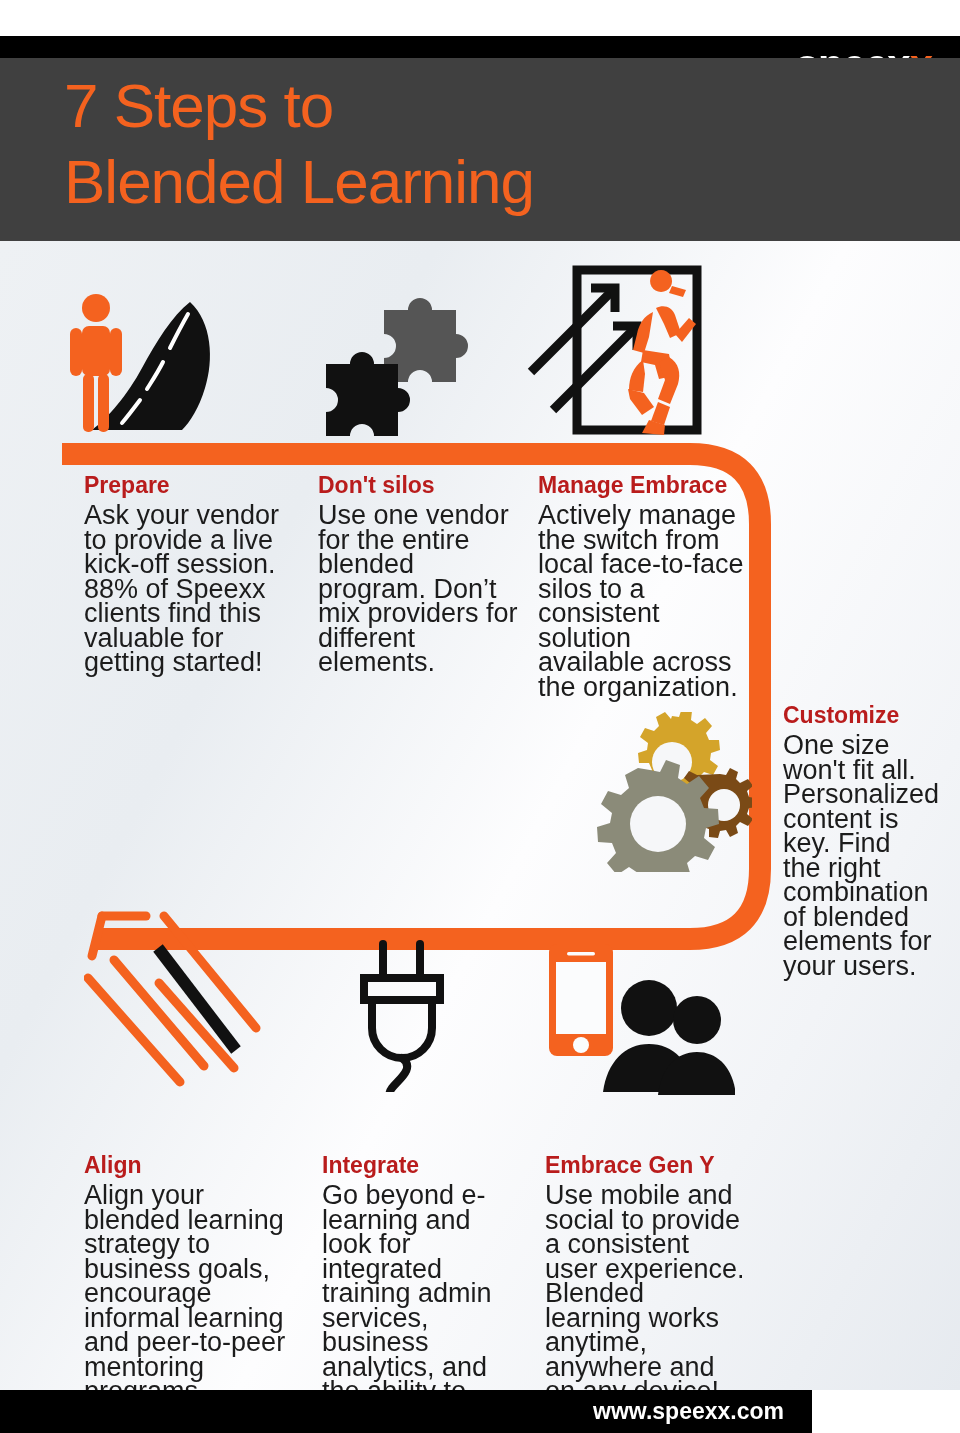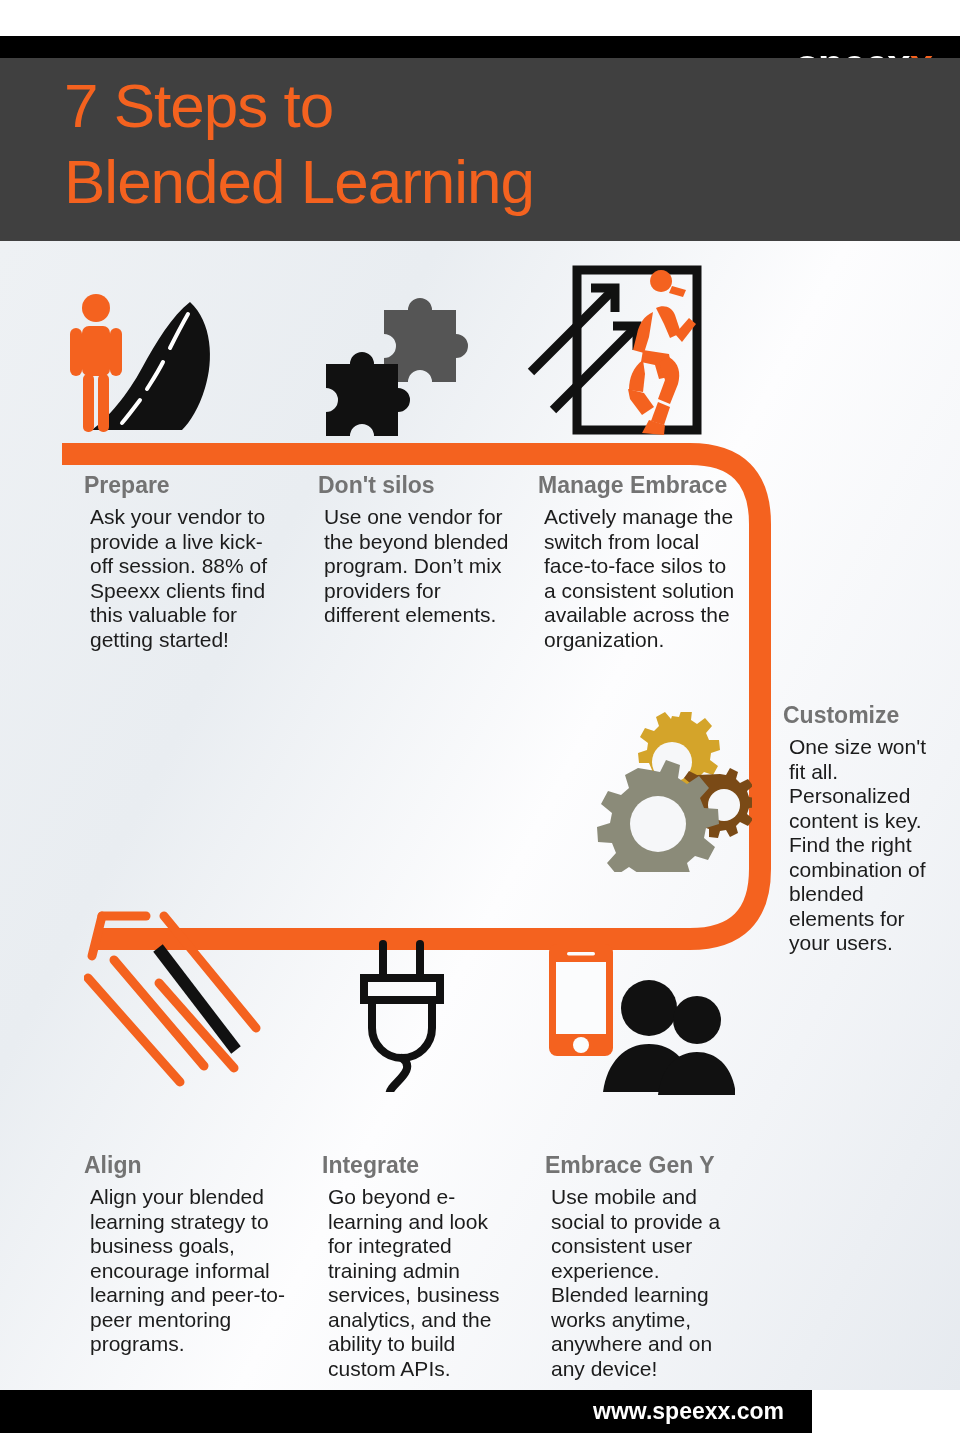--- a/index.html
+++ b/index.html
@@ -55,25 +55,25 @@
   .footer-url{
     position:absolute;right:28px;top:7px;
     color:#ffffff;font-weight:bold;font-size:23px;line-height:28px;
     letter-spacing:0px;
   }
 
   
   .step{position:absolute;}
   .step h3{
     margin:0 0 4px 0;
-    font-size:23px;line-height:27px;font-weight:bold;color:#737373;
+    font-size:23px;line-height:27px;font-weight:bold;color:#b91c1c;
   }
   .step p{
-    margin:6px;
-    font-size:21px;line-height:24.5px;color:#1c1c1c;
+    margin:0;
+    font-size:27px;line-height:24.5px;color:#1c1c1c;
   }
 
   .s-prepare{left:84px;top:472px;width:200px;}
   .s-dontpatch{left:318px;top:472px;width:200px;}
   .s-manage{left:538px;top:472px;width:206px;}
   .s-customize{left:783px;top:702px;width:150px;}
   .s-align{left:84px;top:1152px;width:212px;}
   .s-integrate{left:322px;top:1152px;width:190px;}
   .s-gen{left:545px;top:1152px;width:200px;}
 
@@ -200,21 +200,21 @@
     </g>
   </svg>
 
   <div class="step s-prepare">
     <h3>Prepare</h3>
     <p>Ask your vendor to provide a live kick-off session. 88% of Speexx clients find this valuable for getting started!</p>
   </div>
 
   <div class="step s-dontpatch">
     <h3>Don't silos</h3>
-    <p>Use one vendor for the beyond blended program. Don’t mix providers for different elements.</p>
+    <p>Use one vendor for the entire blended program. Don’t mix providers for different elements.</p>
   </div>
 
   <div class="step s-manage">
     <h3>Manage Embrace</h3>
     <p>Actively manage the switch from local face-to-face silos to a consistent solution available across the organization.</p>
   </div>
 
   <div class="step s-customize">
     <h3>Customize</h3>
     <p>One size won't fit all. Personalized content is key. Find the right combination of blended elements for your users.</p>

